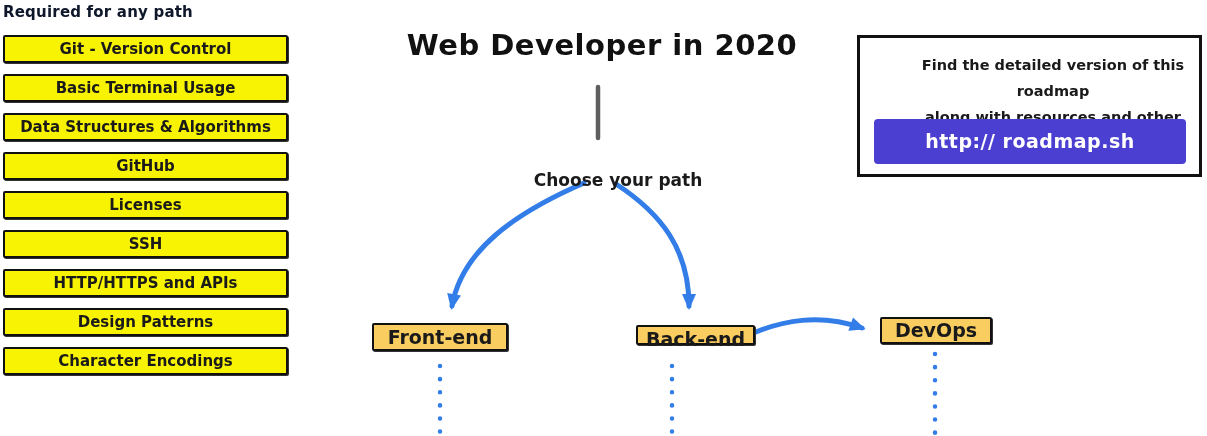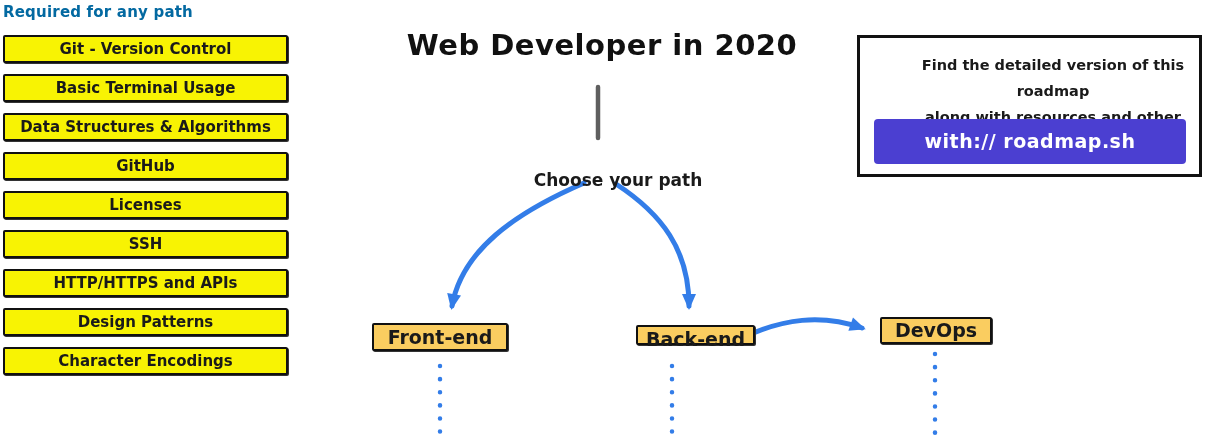--- a/index.html
+++ b/index.html
@@ -13,21 +13,21 @@
     background: #ffffff;
     overflow: hidden;
   }
 
   
   .panel-heading {
     position: absolute;
     left: 3px; top: 3px;
     font-size: 15px;
     font-weight: bold;
-    color: #0369a1;
+    color: #0f172a;
     letter-spacing: 0.2px;
   }
   .panel-items {
     position: absolute;
     left: 3px; top: 35px;
     width: 285px;
   }
   .topic-box {
     width: 285px;
     height: 28px;
@@ -167,16 +167,16 @@
 
   <div class="path-box path-frontend">Front-end</div>
   <div class="path-box path-backend">Back-end</div>
   <div class="path-box path-devops">DevOps</div>
 
   <div class="info-box">
     <div class="info-text">
       <div>Find the detailed version of this roadmap</div>
       <div>along with resources and other roadmaps</div>
     </div>
-    <div class="roadmap-button">with:// roadmap.sh</div>
+    <div class="roadmap-button">http:// roadmap.sh</div>
   </div>
 
 </div>
 
 </body></html>

